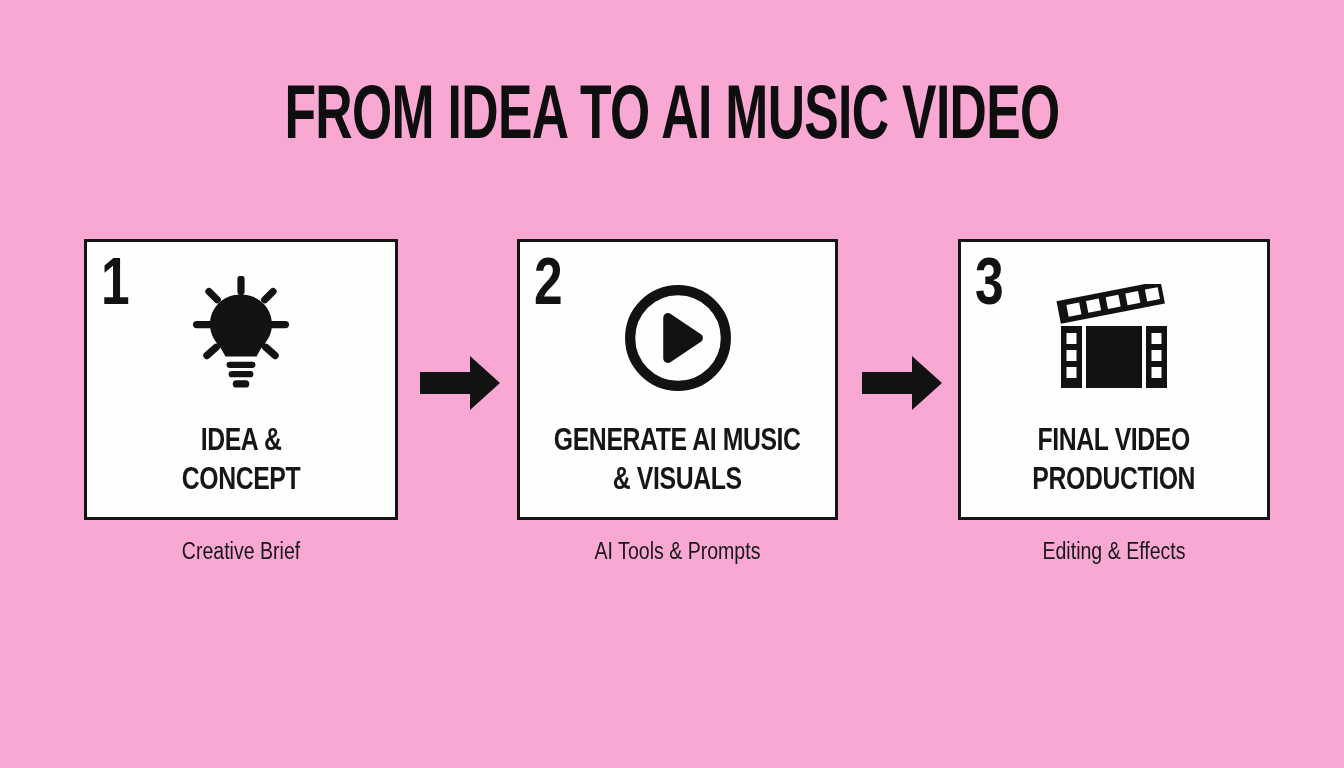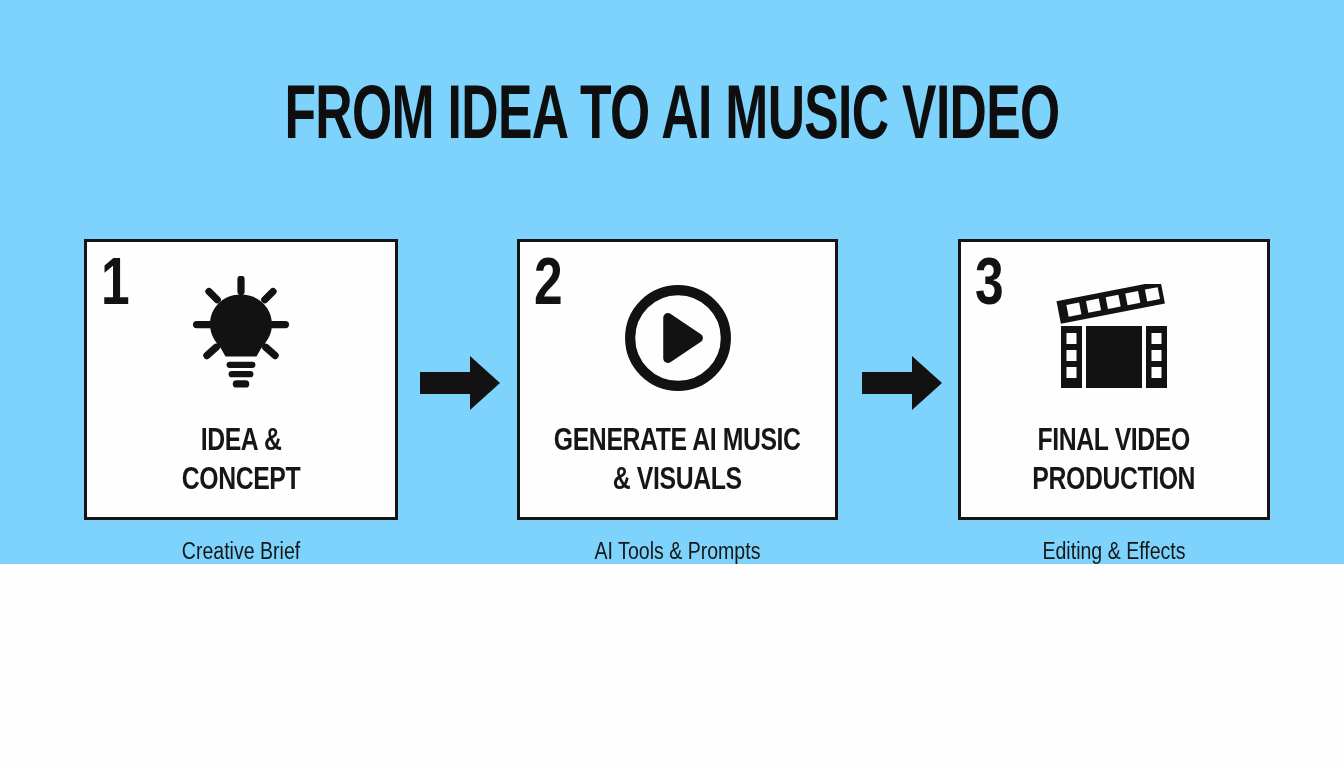--- a/index.html
+++ b/index.html
@@ -6,22 +6,22 @@
   html, body { width: 1344px; height: 768px; }
   body {
     font-family: "Liberation Sans", sans-serif;
     background: #fdfdfe;
     color: #111;
     overflow: hidden;
   }
   .canvas {
     position: relative;
     width: 1344px;
-    height: 564px;
-    background: #7dd3fc;
+    height: 768px;
+    background: #f9a8d4;
   }
   .title {
     position: absolute;
     top: 68px;
     left: 0;
     width: 100%;
     text-align: center;
     font-size: 76px;
     font-weight: 700;
     letter-spacing: -1px;

